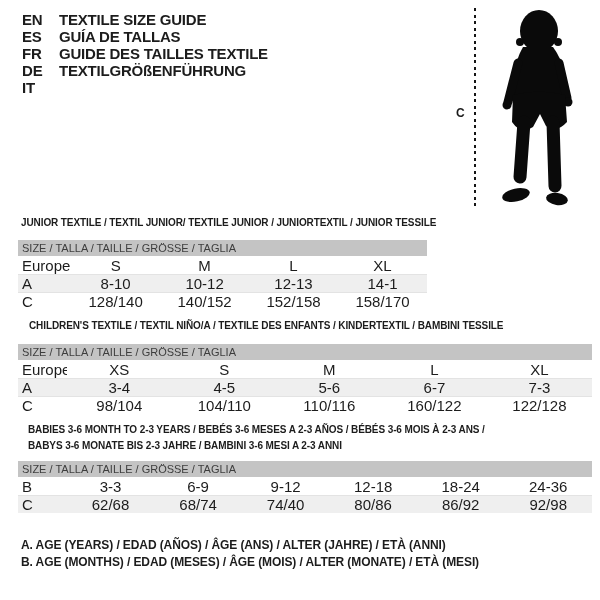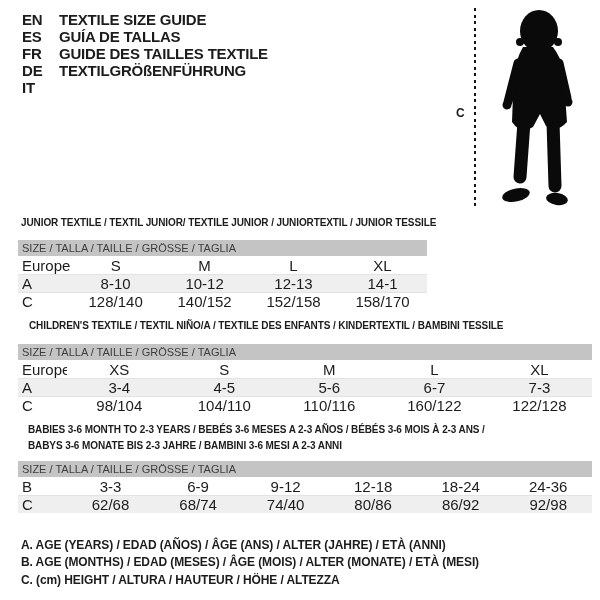--- a/index.html
+++ b/index.html
@@ -220,14 +220,13 @@
       <td class="val">80/86</td>
       <td class="val">86/92</td>
       <td class="val">92/98</td>
     </tr>
   </tbody>
 </table>
 
 <div class="abs footnotes">
   <div class="footnote">A. AGE (YEARS) / EDAD (AÑOS) / ÂGE (ANS) / ALTER (JAHRE) / ETÀ (ANNI)</div>
   <div class="footnote">B. AGE (MONTHS) / EDAD (MESES) / ÂGE (MOIS) / ALTER (MONATE) / ETÀ (MESI)</div>
-  <div class="footnote">C. (cm) HEIGHT / ALTURA / HAUTEUR / HÖHE / ALTEZZA</div>
 </div>
 
 </body></html>

